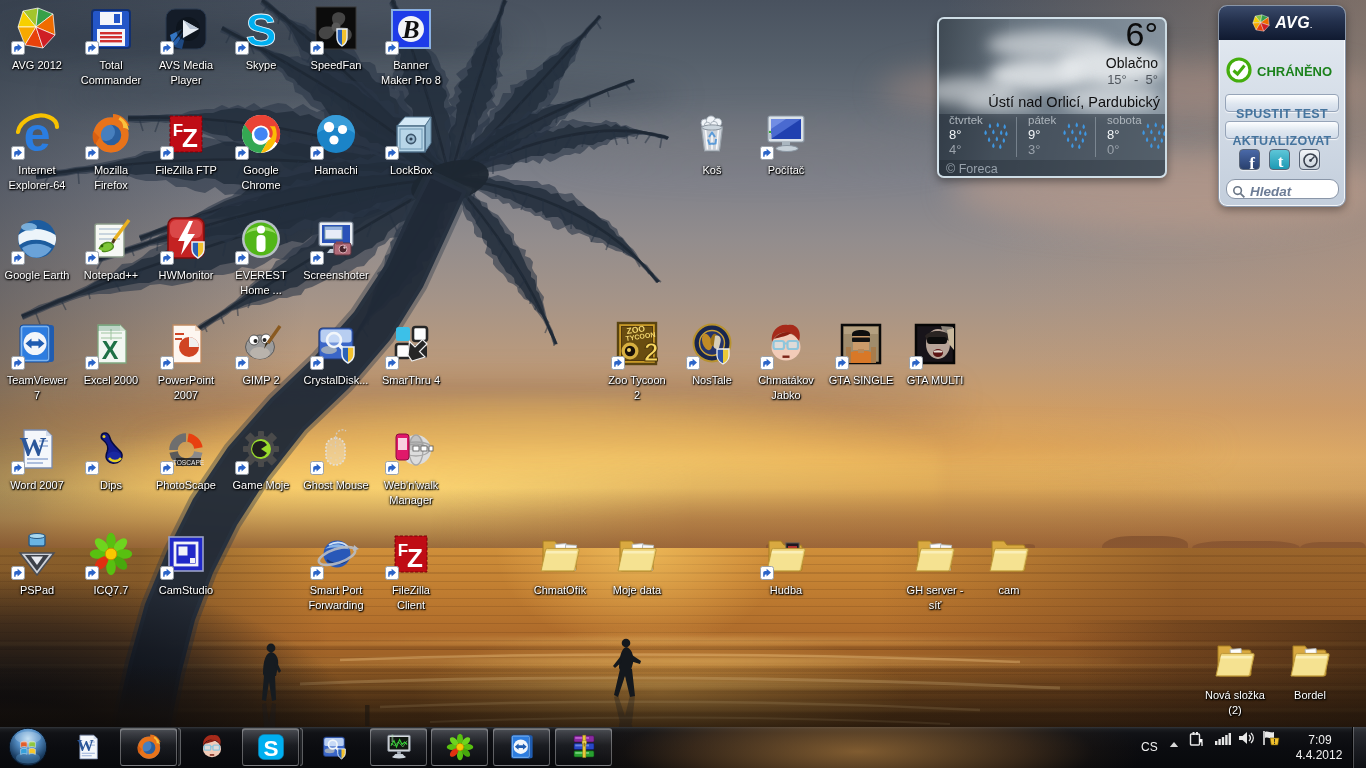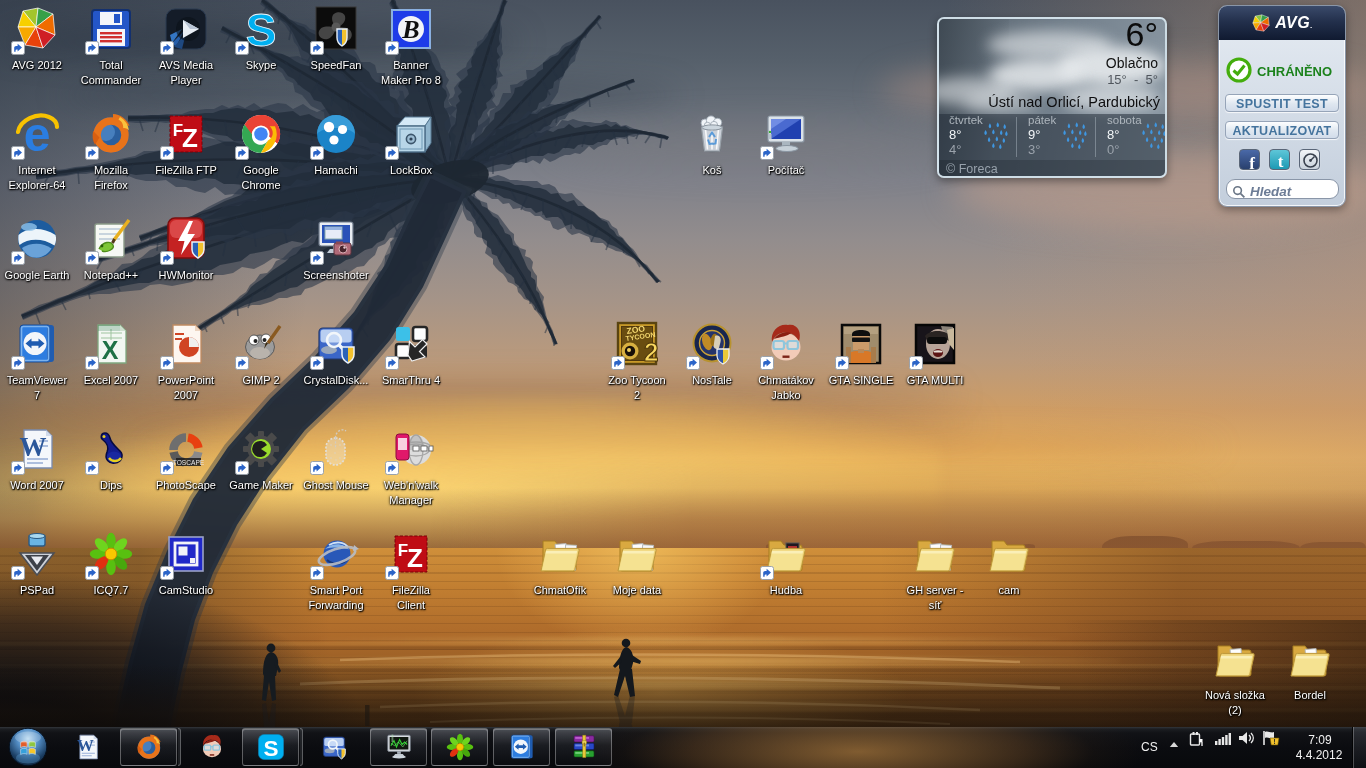--- a/index.html
+++ b/index.html
@@ -53,21 +53,21 @@
 .wrain{position:absolute;left:36px;top:8px}
 .wdiv{position:absolute;top:3px;width:1px;height:40px;background:rgba(210,220,228,0.35)}
 .wfoot{position:absolute;left:0;top:141px;width:230px;height:20px;background:rgba(22,30,40,0.6);color:#97a1ab;font-size:12.5px;padding:2px 0 0 7px}
 
 #avg{position:absolute;left:1218px;top:5px;width:128px;height:202px;border-radius:9px;background:linear-gradient(180deg,#e6ecf3,#c3cedc);border:1px solid #8a96a8;box-shadow:inset 0 0 0 1px rgba(255,255,255,0.8),0 3px 8px rgba(0,0,0,0.35)}
 .ahead{position:absolute;left:0;top:0;width:126px;height:34px;border-radius:8px 8px 0 0;background:linear-gradient(180deg,#3a4a6a 0%,#23304c 45%,#101a30 100%);text-align:center;padding-top:7px}
 .ahead svg{vertical-align:middle}
 .alogo{color:#fff;font-size:16px;font-weight:bold;font-style:italic;margin-left:4px;vertical-align:middle;letter-spacing:0.5px}
 .aok{position:absolute;left:7px;top:51px}
 .achr{position:absolute;left:38px;top:58px;font-size:13px;font-weight:bold;color:#1c821c}
-.abtn{position:absolute;left:6px;width:114px;height:18px;border-radius:4px;border:1px solid #96a4b8;background:linear-gradient(180deg,#fdfeff,#dfe7f0 55%,#d2dcea);color:#45749e;font-size:12.5px;font-weight:bold;text-align:center;padding-top:2px;letter-spacing:0.3px;box-shadow:0 1px 1px rgba(255,255,255,0.8)}
+.abtn{position:absolute;left:6px;width:114px;height:18px;border-radius:4px;border:1px solid #96a4b8;background:linear-gradient(180deg,#fdfeff,#dfe7f0 55%,#d2dcea);color:#45749e;font-size:12.5px;font-weight:bold;text-align:center;padding-top:12px;letter-spacing:0.3px;box-shadow:0 1px 1px rgba(255,255,255,0.8)}
 .asoc{position:absolute;left:20px;top:143px;width:90px;display:flex;gap:9px}
 .so{width:21px;height:21px;border-radius:4px;border:1px solid #5a6678;display:inline-block;box-shadow:0 1px 1px rgba(255,255,255,0.6)}
 .so svg{display:block}
 .asearch{position:absolute;left:7px;top:173px;width:113px;height:20px;border-radius:9px;border:1px solid #8a96a8;background:#fff;padding:2px 16px 0 5px}
 .asearch svg{vertical-align:middle}
 .asearch span{color:#6c7c96;font-size:13.5px;font-style:italic;font-weight:bold;margin-left:4px;vertical-align:middle}
 
 #taskbar{position:absolute;left:0;top:727px;width:1366px;height:41px;background:linear-gradient(180deg,#33363b 0,#1c1e22 2px,#111216 6px,#0b0c10 20px,#08090c 41px)}
 #tglow{position:absolute;left:580px;top:0;width:580px;height:41px;background:radial-gradient(ellipse 52% 150% at 48% 60%,rgba(225,158,76,0.55) 0%,rgba(160,106,50,0.3) 55%,rgba(80,54,26,0.12) 78%,rgba(60,40,20,0) 95%)}
 #orb{position:absolute;left:8px;top:0px}
@@ -455,20 +455,35 @@
 <line x1="42" y1="5" x2="27" y2="25" stroke="#e8b020" stroke-width="3.4"></line>
           <line x1="27.5" y1="24" x2="25.5" y2="28" stroke="#503818" stroke-width="3"></line>
         </svg><span class="sc">
           <svg width="14" height="14" viewBox="0 0 14 14">
             <rect x="0.5" y="0.5" width="13" height="13" rx="2" fill="#fff" stroke="#9aa2ac"></rect>
             <path d="M3.2 10.8 L3.2 6.4 Q3.2 4.9 5.2 4.9 L6.6 4.9 L6.6 2.8 L11 6.6 L6.6 10.4 L6.6 8.4 L5.6 8.4 Q4.6 8.4 4.6 9.4 L4.6 10.8 Z" fill="#2a64c8"></path>
           </svg>
         </span></div>
       <div class="lb">Notepad++</div>
     </div>
+    <div class="di" style="left:221px;top:215px">
+      <div class="ic"><svg width="48" height="48" viewBox="0 0 48 48">
+          <circle cx="24" cy="24" r="19" fill="#b9c2c6"></circle>
+          <circle cx="24" cy="24" r="16.5" fill="#52b618"></circle>
+<path d="M9 19 C13 9 35 9 39 19 C33 14 15 14 9 19 Z" fill="#9ee06a" opacity="0.9"></path>
+<circle cx="24" cy="14.5" r="4" fill="#fff"></circle>
+          <rect x="19.5" y="20" width="9" height="17" rx="4" fill="#fff"></rect>
+        </svg><span class="sc">
+          <svg width="14" height="14" viewBox="0 0 14 14">
+            <rect x="0.5" y="0.5" width="13" height="13" rx="2" fill="#fff" stroke="#9aa2ac"></rect>
+            <path d="M3.2 10.8 L3.2 6.4 Q3.2 4.9 5.2 4.9 L6.6 4.9 L6.6 2.8 L11 6.6 L6.6 10.4 L6.6 8.4 L5.6 8.4 Q4.6 8.4 4.6 9.4 L4.6 10.8 Z" fill="#2a64c8"></path>
+          </svg>
+        </span></div>
+      <div class="lb">EVEREST<br>Home ...</div>
+    </div>
     <div class="di" style="left:296px;top:215px">
       <div class="ic"><svg width="48" height="48" viewBox="0 0 48 48">
           <rect x="7" y="7" width="34" height="24" rx="2" fill="#e8ecf2" stroke="#6a7686" stroke-width="1.2"></rect>
 <rect x="10" y="10" width="28" height="18" fill="#2a52b8"></rect>
 <rect x="13" y="12" width="17" height="12" fill="#e8ecf8" stroke="#8aa"></rect>
           <rect x="13" y="12" width="17" height="3" fill="#98b4e0"></rect>
 <rect x="21" y="31" width="6" height="3" fill="#aab4c0"></rect>
           <path d="M15 38 h18 l-3 -4 h-12 Z" fill="#c2ccd8"></path>
 <rect x="22" y="28" width="17" height="12" rx="2" fill="#b06a78" stroke="#5c323c" stroke-width="1"></rect>
 <rect x="24" y="26.5" width="7" height="3" fill="#8a4a56"></rect>
@@ -507,21 +522,21 @@
             <line x1="24" y1="9" x2="24" y2="20"></line>
           </g>
 <rect x="11" y="5" width="22" height="6" fill="#1e7145" opacity="0.25"></rect>
           <text x="23" y="39" font-family="Liberation Sans" font-size="25" font-weight="bold" fill="#1e7145" text-anchor="middle">X</text>
         </svg><span class="sc">
           <svg width="14" height="14" viewBox="0 0 14 14">
             <rect x="0.5" y="0.5" width="13" height="13" rx="2" fill="#fff" stroke="#9aa2ac"></rect>
             <path d="M3.2 10.8 L3.2 6.4 Q3.2 4.9 5.2 4.9 L6.6 4.9 L6.6 2.8 L11 6.6 L6.6 10.4 L6.6 8.4 L5.6 8.4 Q4.6 8.4 4.6 9.4 L4.6 10.8 Z" fill="#2a64c8"></path>
           </svg>
         </span></div>
-      <div class="lb">Excel 2007</div>
+      <div class="lb">Excel 2000</div>
     </div>
     <div class="di" style="left:146px;top:320px">
       <div class="ic"><svg width="48" height="48" viewBox="0 0 48 48">
           <path d="M11 5 h22 l6 6 v32 h-28 Z" fill="#fdf6f0" stroke="#c08a60" stroke-width="1.3"></path>
 <path d="M33 5 l6 6 h-6 Z" fill="#ecd4c0"></path>
 <circle cx="27" cy="27" r="10" fill="#d04423"></circle>
 <path d="M27 27 L27 17 A10 10 0 0 1 37 27 Z" fill="#f0f0ee"></path>
 <g stroke="#d04423" stroke-width="2">
             <line x1="13" y1="14" x2="22" y2="14"></line>
             <line x1="13" y1="19" x2="20" y2="19"></line>
@@ -654,21 +669,21 @@
             </g>
           </g>
 <circle cx="24" cy="24" r="10" fill="#9adb2c"></circle>
 <path d="M30 20 A8 8 0 1 0 30 28 L24 24 Z" fill="#1e1e1e"></path>
         </svg><span class="sc">
           <svg width="14" height="14" viewBox="0 0 14 14">
             <rect x="0.5" y="0.5" width="13" height="13" rx="2" fill="#fff" stroke="#9aa2ac"></rect>
             <path d="M3.2 10.8 L3.2 6.4 Q3.2 4.9 5.2 4.9 L6.6 4.9 L6.6 2.8 L11 6.6 L6.6 10.4 L6.6 8.4 L5.6 8.4 Q4.6 8.4 4.6 9.4 L4.6 10.8 Z" fill="#2a64c8"></path>
           </svg>
         </span></div>
-      <div class="lb">Game Maker</div>
+      <div class="lb">Game Moje</div>
     </div>
     <div class="di" style="left:296px;top:425px">
       <div class="ic"><svg width="48" height="48" viewBox="0 0 48 48">
           <g opacity="0.9">
 <rect x="14" y="13" width="19" height="27" rx="9.5" fill="rgba(240,240,240,0.35)" stroke="#e2e2e2" stroke-width="1.7" stroke-dasharray="2,1.5"></rect>
 <line x1="23.5" y1="13" x2="23.5" y2="24" stroke="#cfcfcf" stroke-width="1.2" stroke-dasharray="2,1.6"></line>
 <path d="M23.5 13 C23.5 6 30 3 34 6" fill="none" stroke="#cfcfcf" stroke-width="1.4" stroke-dasharray="2,1.6"></path>
 <g fill="#d8d8d8" opacity="0.5">
               <circle cx="19" cy="20" r="0.9"></circle>
               <circle cx="28" cy="20" r="0.9"></circle>

